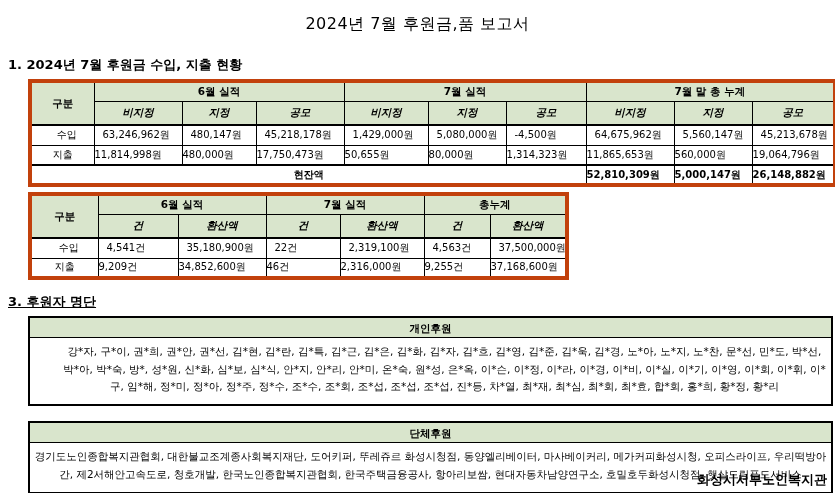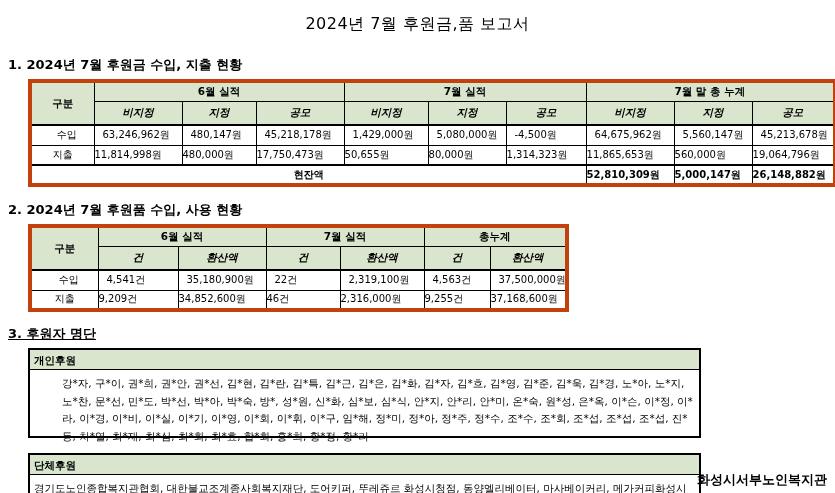--- a/index.html
+++ b/index.html
@@ -36,21 +36,21 @@
   .rpt td.num { text-align:left; padding-right:5px; }
   .rpt tr.subhead th { height:24px;font-style:italic; }
   .rpt tbody tr:first-child td { border-top:2px solid #000;padding-left:8px; }
   .rpt td.balance-lbl { text-align:center; font-weight:bold; }
   .rpt td.bold { font-weight:bold; }
   .rpt tr.balance td { border-top:2px solid #000; }
 
   #table1 { width:805px; }
   #table2 { width:537px; }
 
-  .donor-block { margin-left:28px; width:673px; border:2px solid #000; }
+  .donor-block { margin-left:28px; width:805px; border:2px solid #000;text-align:center; }
   .donor-block .bar {
     background:#d9e5cc; border-bottom:1px solid #000;
     font-weight:bold; font-size:10.5px; padding:4px 4px 3px 4px; height:20px;
   }
   .donor-block .names {
     font-size:10.5px; line-height:17.5px; padding:5px 4px 4px 4px;
     word-break:break-all;
   }
   #individual-block { margin-top:5px; }
   #individual-block .names { height:66px;margin-left:28px; }
@@ -130,21 +130,20 @@
       </tr>
       <tr class="balance">
         <td colspan="7" class="balance-lbl">현잔액</td>
         <td class="num bold">52,810,309원</td>
         <td class="num bold">5,000,147원</td>
         <td class="num bold">26,148,882원</td>
       </tr>
     </tbody>
   </table>
 
-  <div class="sec-heading" id="sec2-heading">2. 2024년 7월 후원품 수입, 사용 현황</div>
 
   <table class="rpt" id="table2">
     <colgroup>
       <col style="width:68px">
         <col style="width:80px">
         <col style="width:88px">
       <col style="width:74px">
         <col style="width:84px">
         <col style="width:66px">
         <col style="width:77px">

